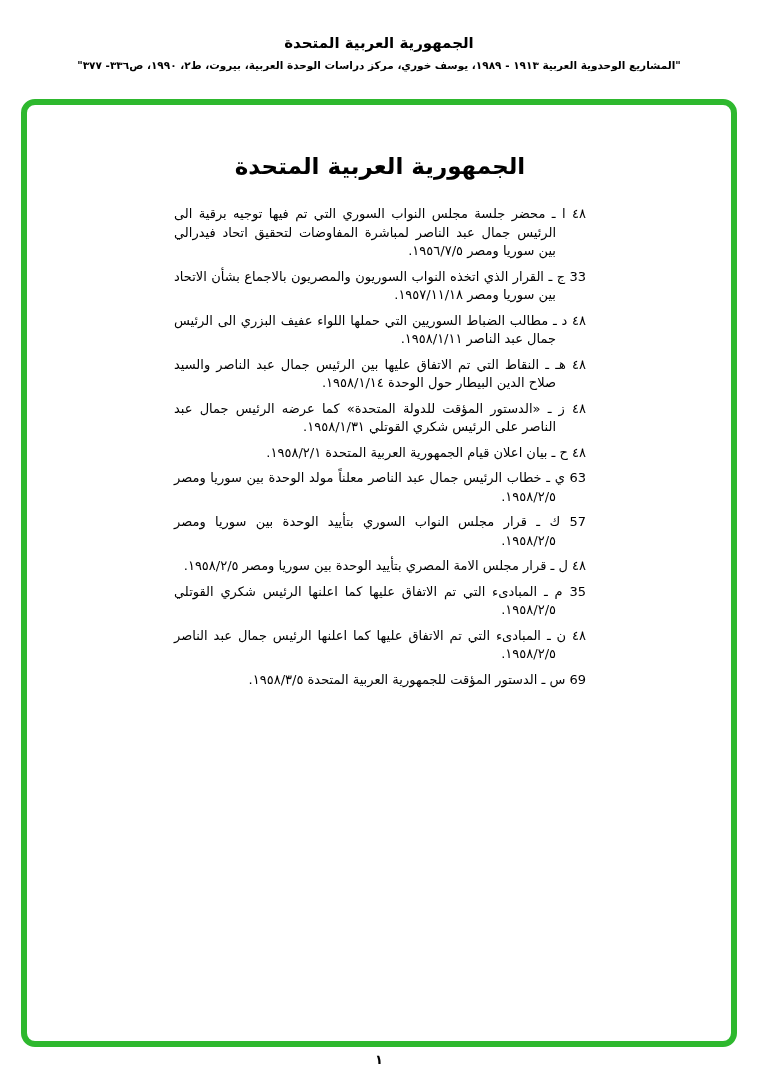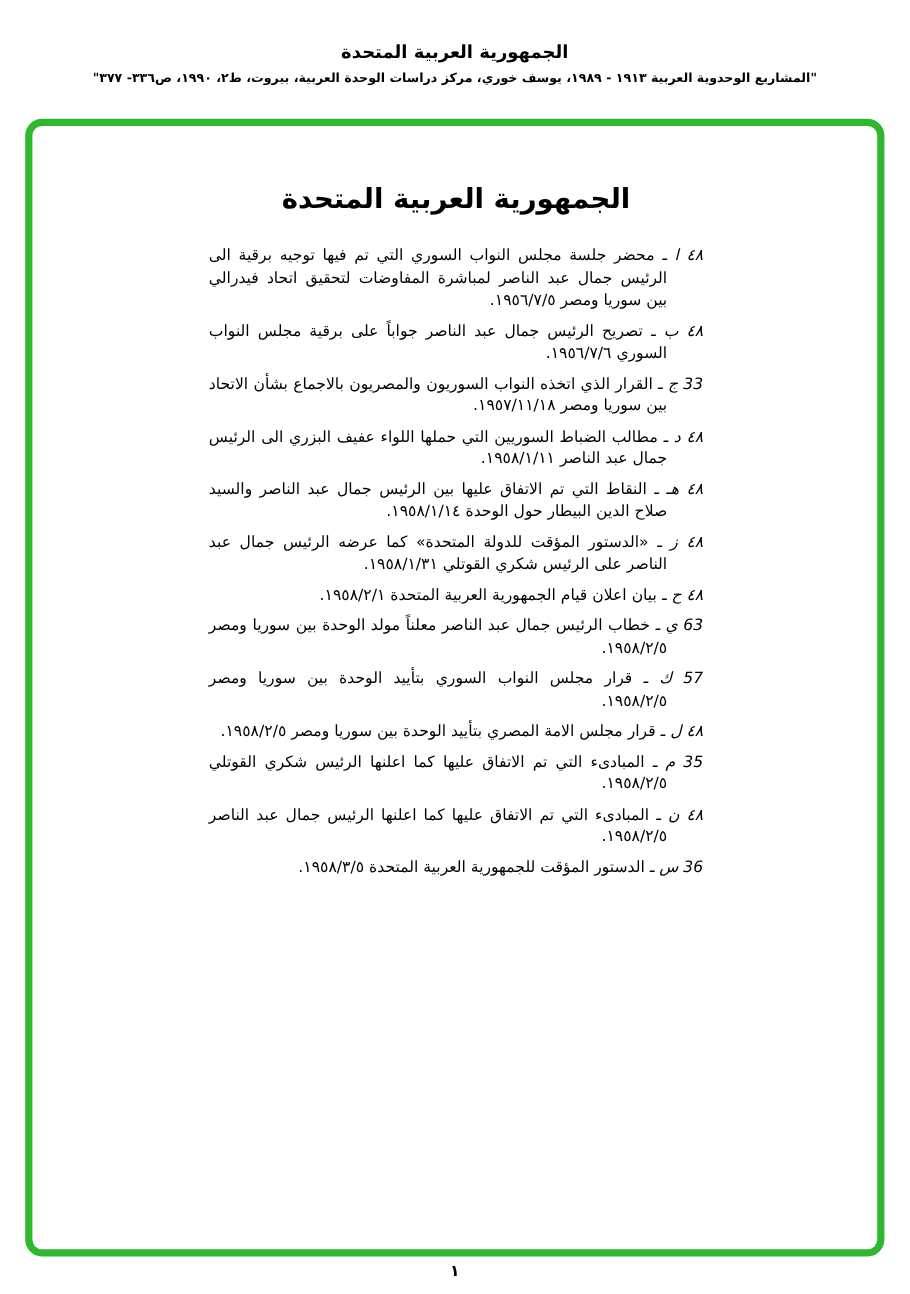--- a/index.html
+++ b/index.html
@@ -59,21 +59,21 @@
     margin-bottom: 26px;
   }
   .entry {
     font-size: 13px;
     line-height: 18.5px;
     text-align: justify;
     padding-right: 30px;
     text-indent: -30px;
     margin-bottom: 7px;
   }
-  .entry-label { font-weight: normal; font-style: italic; }
+  .entry-label { font-weight: normal; }
 
   
   .page-number {
     position: absolute;
     top: 1052px;
     left: 0;
     width: 758px;
     text-align: center;
     font-size: 13px;
     font-weight: bold;
@@ -85,29 +85,28 @@
 <div class="top-header">
   <div class="top-title">الجمهورية العربية المتحدة</div>
   <div class="top-citation">"المشاريع الوحدوية العربية ١٩١٣ - ١٩٨٩، يوسف خوري، مركز دراسات الوحدة العربية، بيروت، ط٢، ١٩٩٠، ص٣٣٦- ٣٧٧"</div>
 </div>
 
 <div class="green-frame" style="border-color: rgb(46, 184, 46);">
   <div class="doc-content">
     <h1 class="doc-title">الجمهورية العربية المتحدة</h1>
     <div id="entries">
         <p class="entry"><span class="entry-label">٤٨ ا ـ</span> <span class="entry-text">محضر جلسة مجلس النواب السوري التي تم فيها توجيه برقية الى الرئيس جمال عبد الناصر لمباشرة المفاوضات لتحقيق اتحاد فيدرالي بين سوريا ومصر ١٩٥٦/٧/٥.</span></p>
-        <p class="entry"><span class="entry-label">٤٨ ب ـ</span> <span class="entry-text">تصريح الرئيس جمال عبد الناصر جواباً على برقية مجلس النواب السوري ١٩٥٦/٧/٦.</span></p>
         <p class="entry"><span class="entry-label">33 ج ـ</span> <span class="entry-text">القرار الذي اتخذه النواب السوريون والمصريون بالاجماع بشأن الاتحاد بين سوريا ومصر ١٩٥٧/١١/١٨.</span></p>
         <p class="entry"><span class="entry-label">٤٨ د ـ</span> <span class="entry-text">مطالب الضباط السوريين التي حملها اللواء عفيف البزري الى الرئيس جمال عبد الناصر ١٩٥٨/١/١١.</span></p>
         <p class="entry"><span class="entry-label">٤٨ هـ ـ</span> <span class="entry-text">النقاط التي تم الاتفاق عليها بين الرئيس جمال عبد الناصر والسيد صلاح الدين البيطار حول الوحدة ١٩٥٨/١/١٤.</span></p>
         <p class="entry"><span class="entry-label">٤٨ ز ـ</span> <span class="entry-text">«الدستور المؤقت للدولة المتحدة» كما عرضه الرئيس جمال عبد الناصر على الرئيس شكري القوتلي ١٩٥٨/١/٣١.</span></p>
         <p class="entry"><span class="entry-label">٤٨ ح ـ</span> <span class="entry-text">بيان اعلان قيام الجمهورية العربية المتحدة ١٩٥٨/٢/١.</span></p>
         <p class="entry"><span class="entry-label">63 ي ـ</span> <span class="entry-text">خطاب الرئيس جمال عبد الناصر معلناً مولد الوحدة بين سوريا ومصر ١٩٥٨/٢/٥.</span></p>
         <p class="entry"><span class="entry-label">57 ك ـ</span> <span class="entry-text">قرار مجلس النواب السوري بتأييد الوحدة بين سوريا ومصر ١٩٥٨/٢/٥.</span></p>
         <p class="entry"><span class="entry-label">٤٨ ل ـ</span> <span class="entry-text">قرار مجلس الامة المصري بتأييد الوحدة بين سوريا ومصر ١٩٥٨/٢/٥.</span></p>
         <p class="entry"><span class="entry-label">35 م ـ</span> <span class="entry-text">المبادىء التي تم الاتفاق عليها كما اعلنها الرئيس شكري القوتلي ١٩٥٨/٢/٥.</span></p>
         <p class="entry"><span class="entry-label">٤٨ ن ـ</span> <span class="entry-text">المبادىء التي تم الاتفاق عليها كما اعلنها الرئيس جمال عبد الناصر ١٩٥٨/٢/٥.</span></p>
-        <p class="entry"><span class="entry-label">36 س ـ</span> <span class="entry-text">الدستور المؤقت للجمهورية العربية المتحدة ١٩٥٨/٣/٥.</span></p>
+        <p class="entry"><span class="entry-label">69 س ـ</span> <span class="entry-text">الدستور المؤقت للجمهورية العربية المتحدة ١٩٥٨/٣/٥.</span></p>
       </div>
   </div>
 </div>
 
 <div class="page-number">١</div>
 
 </body></html>

